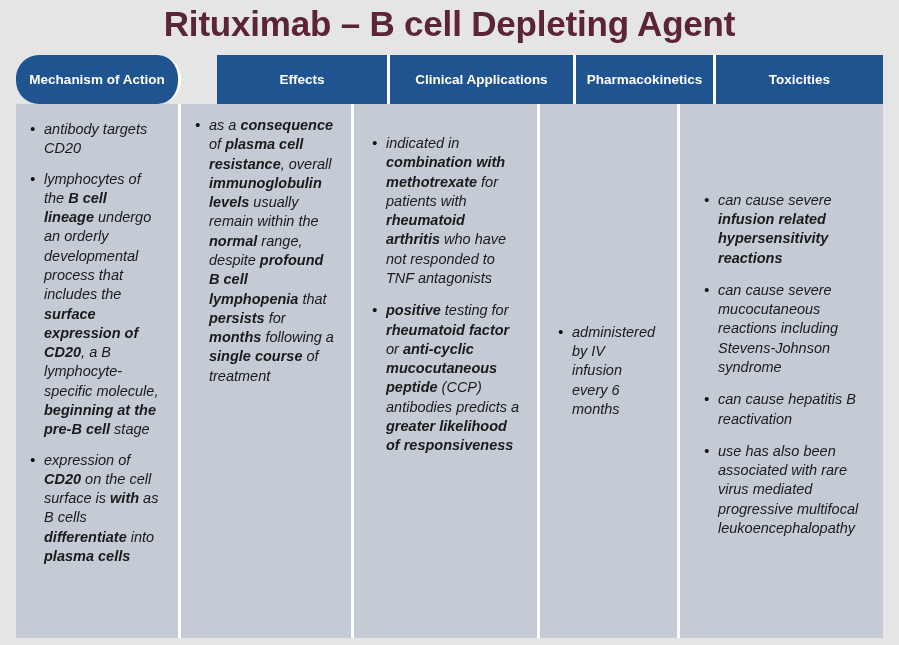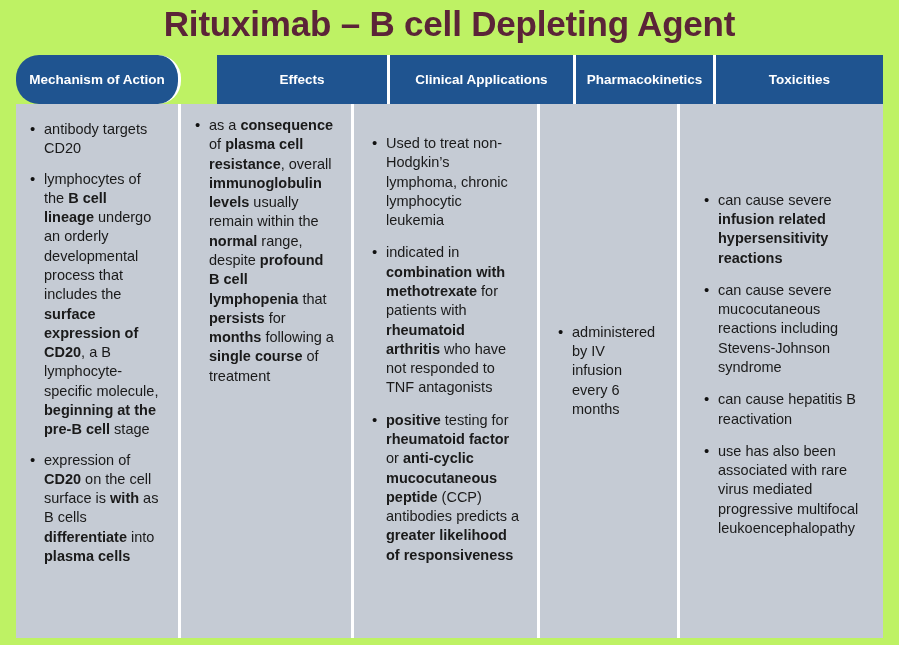--- a/index.html
+++ b/index.html
@@ -11,21 +11,21 @@
     width: 899px;
     height: 645px;
     overflow: hidden;
     font-family: "Liberation Sans", sans-serif;
   }
 
   .slide {
     position: relative;
     width: 899px;
     height: 645px;
-    background: #bef264;
+    background: #e5e5e5;
   }
 
   .title {
     position: absolute;
     top: 2px;
     left: 0;
     width: 899px;
     text-align: center;
     font-family: "Liberation Sans", sans-serif;
     font-weight: bold;
@@ -76,20 +76,21 @@
     overflow: hidden;
   }
   .hcell:last-child { border-right: none; }
 
   .bcell {
     background: #C5CBD4;
     box-sizing: border-box;
     border-right: 3px solid #ffffff;
     padding: 6px 12px 6px 2px;
     overflow: hidden;
+    font-style: italic;
   }
   .bcell:last-child { border-right: none; }
 
   
   .va-top   { display: flex; flex-direction: column; justify-content: flex-start; }
   .va-mid   { display: flex; flex-direction: column; justify-content: center; }
 
   ul.bullets {
     list-style: none;
     margin: 0;
@@ -161,21 +162,20 @@
         <div class="bcell-inner">
           <ul class="bullets">
               <li>as a <b>consequence</b> of <b>plasma cell resistance</b>, overall <b>immunoglobulin levels</b> usually remain within the <b>normal</b> range, despite <b>profound B cell lymphopenia</b> that <b>persists</b> for <b>months</b> following a <b>single course</b> of treatment</li>
             </ul>
         </div>
       </div>
 
       <div class="bcell va-top col-clin" style="flex:0 0 186px;">
         <div class="bcell-inner">
           <ul class="bullets">
-              <li>Used to treat non-Hodgkin’s lymphoma, chronic lymphocytic leukemia</li>
               <li>indicated in <b>combination with methotrexate</b> for patients with <b>rheumatoid arthritis</b> who have not responded to TNF antagonists</li>
               <li><b>positive</b> testing for <b>rheumatoid factor</b> or <b>anti-cyclic mucocutaneous peptide</b> (CCP) antibodies predicts a <b>greater likelihood of responsiveness</b></li>
             </ul>
         </div>
       </div>
 
       <div class="bcell va-mid col-pk" style="flex:0 0 140px;">
         <div class="bcell-inner">
           <ul class="bullets">
               <li>administered by IV infusion every 6 months</li>

